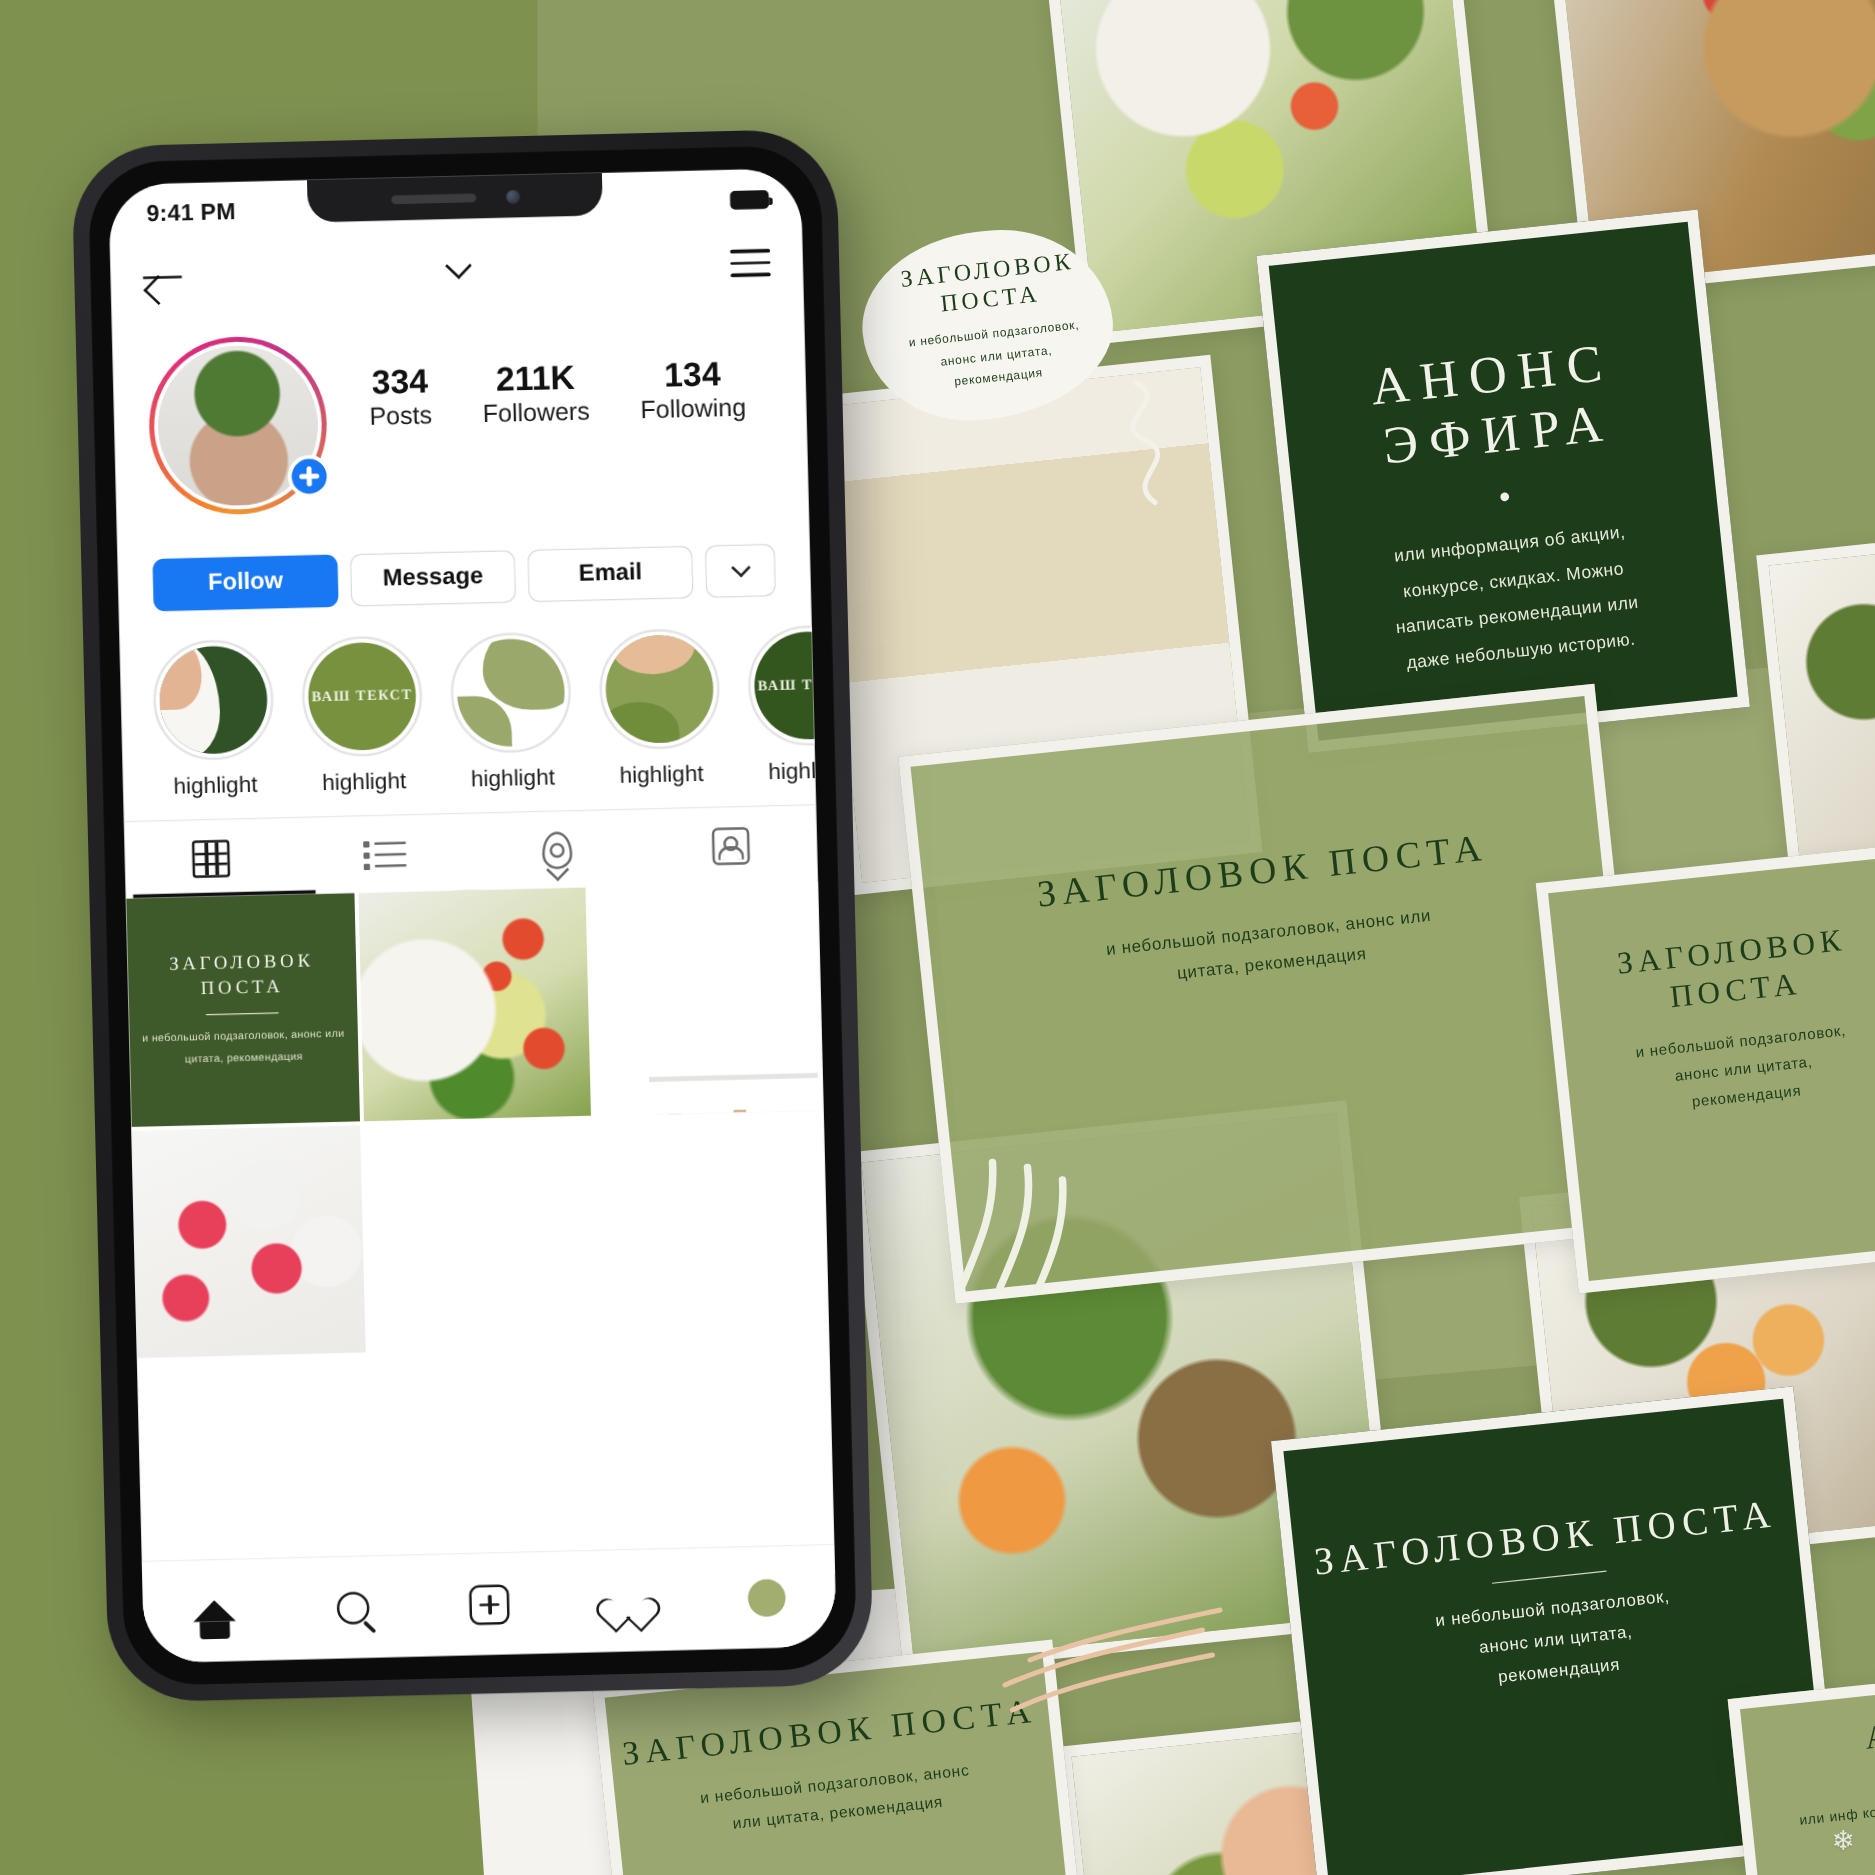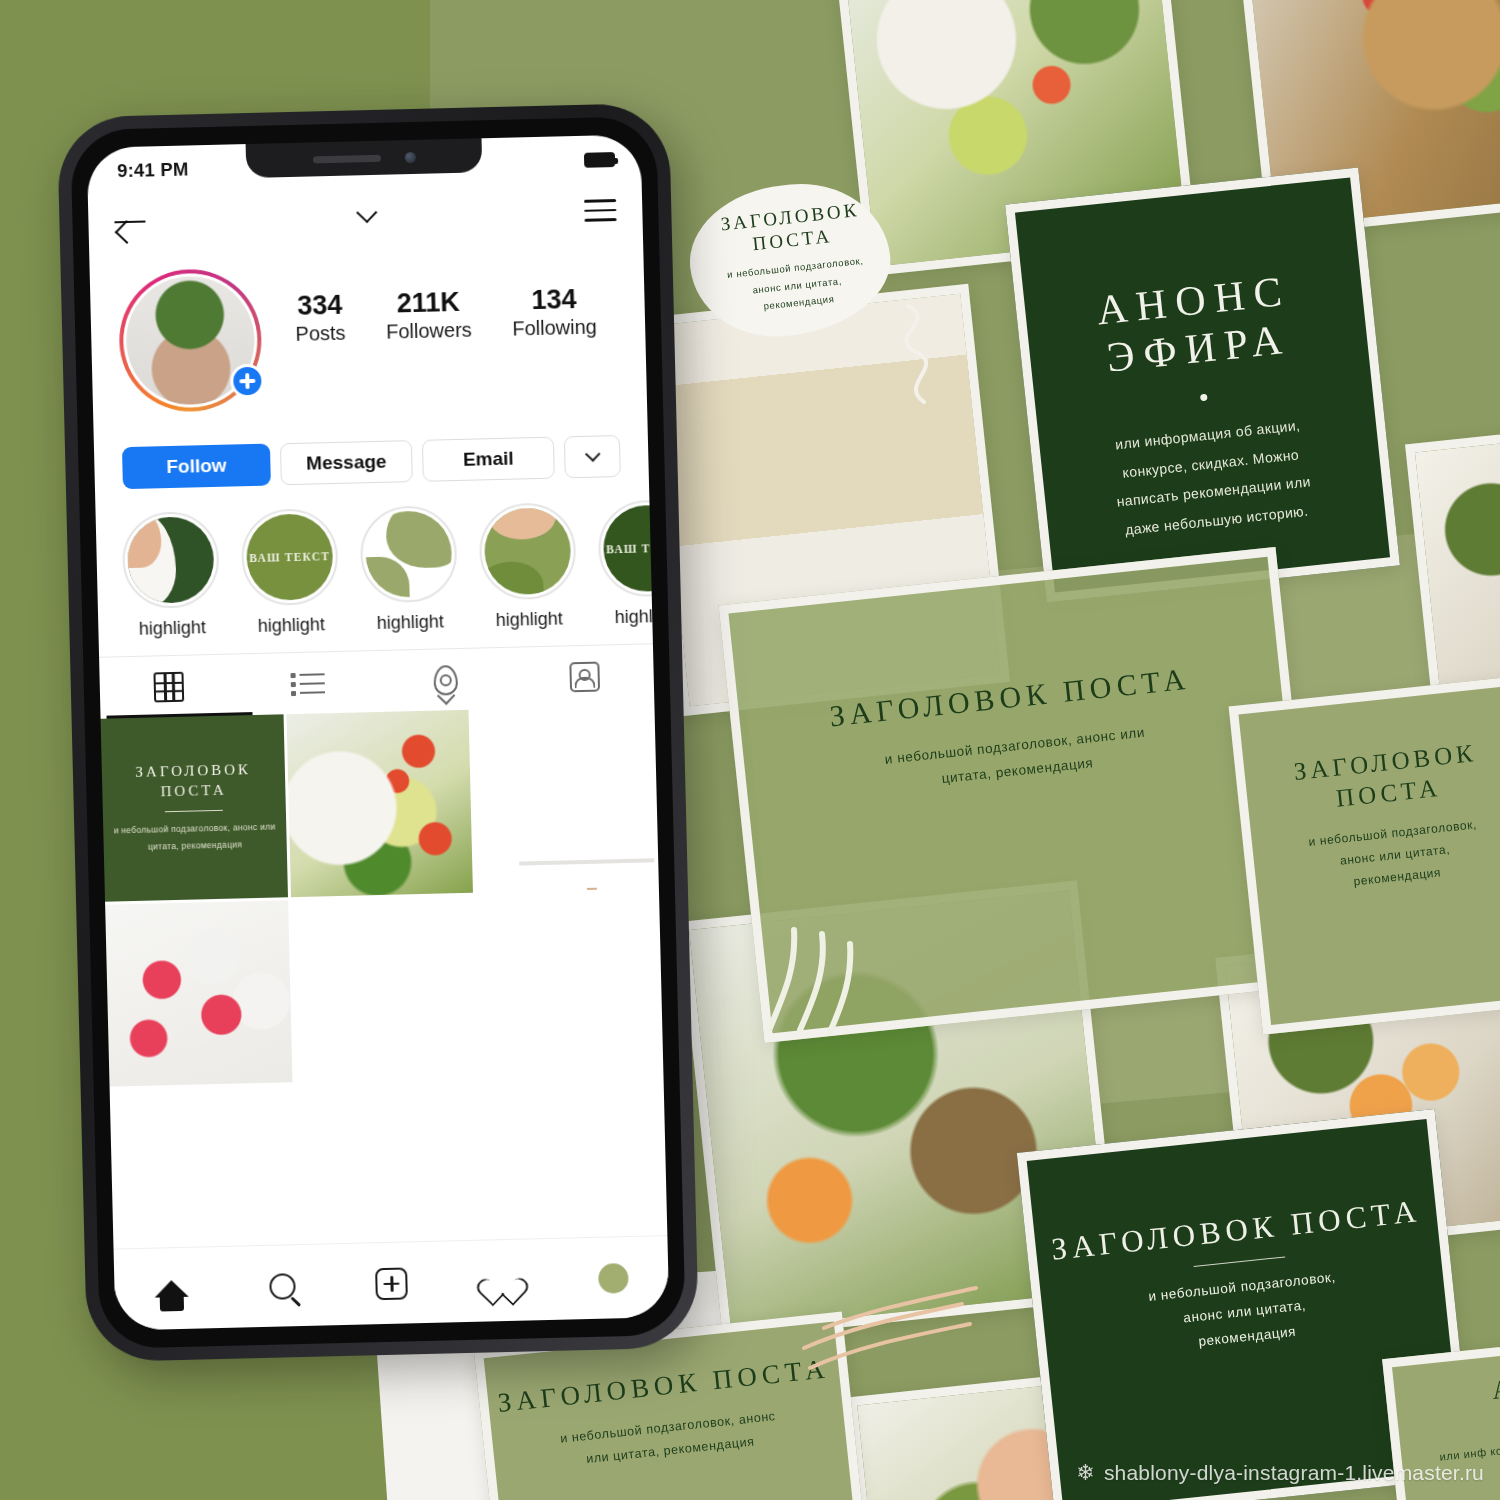--- a/index.html
+++ b/index.html
@@ -776,14 +776,13 @@
             </div>
         </div>
 
       </div>
     </div>
   </div>
 </div>
 
 <div id="watermark">
   <span id="wmFlake">❄</span>
-  <span>shablony-dlya-instagram-1.livemaster.ru</span>
 </div>
 
 </body></html>

